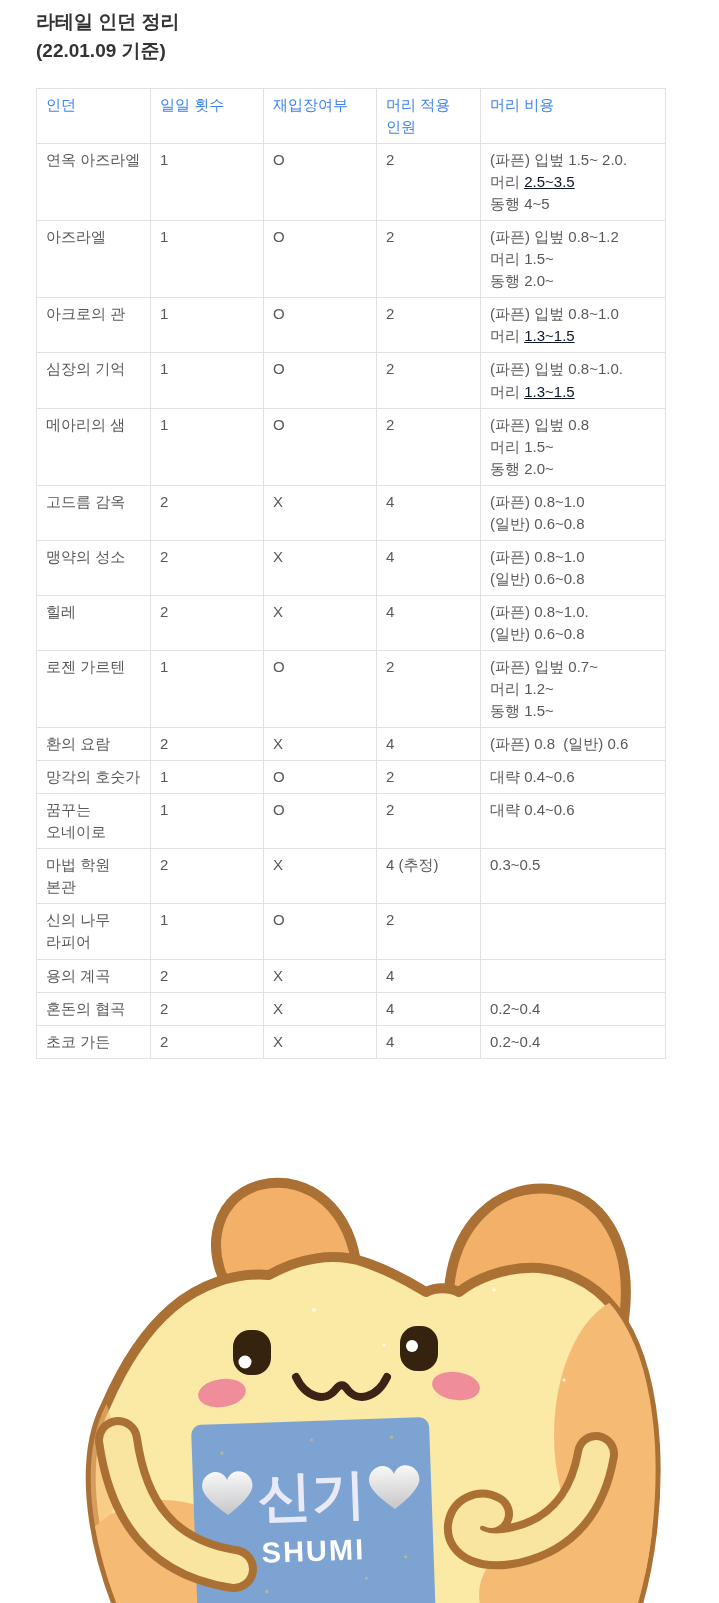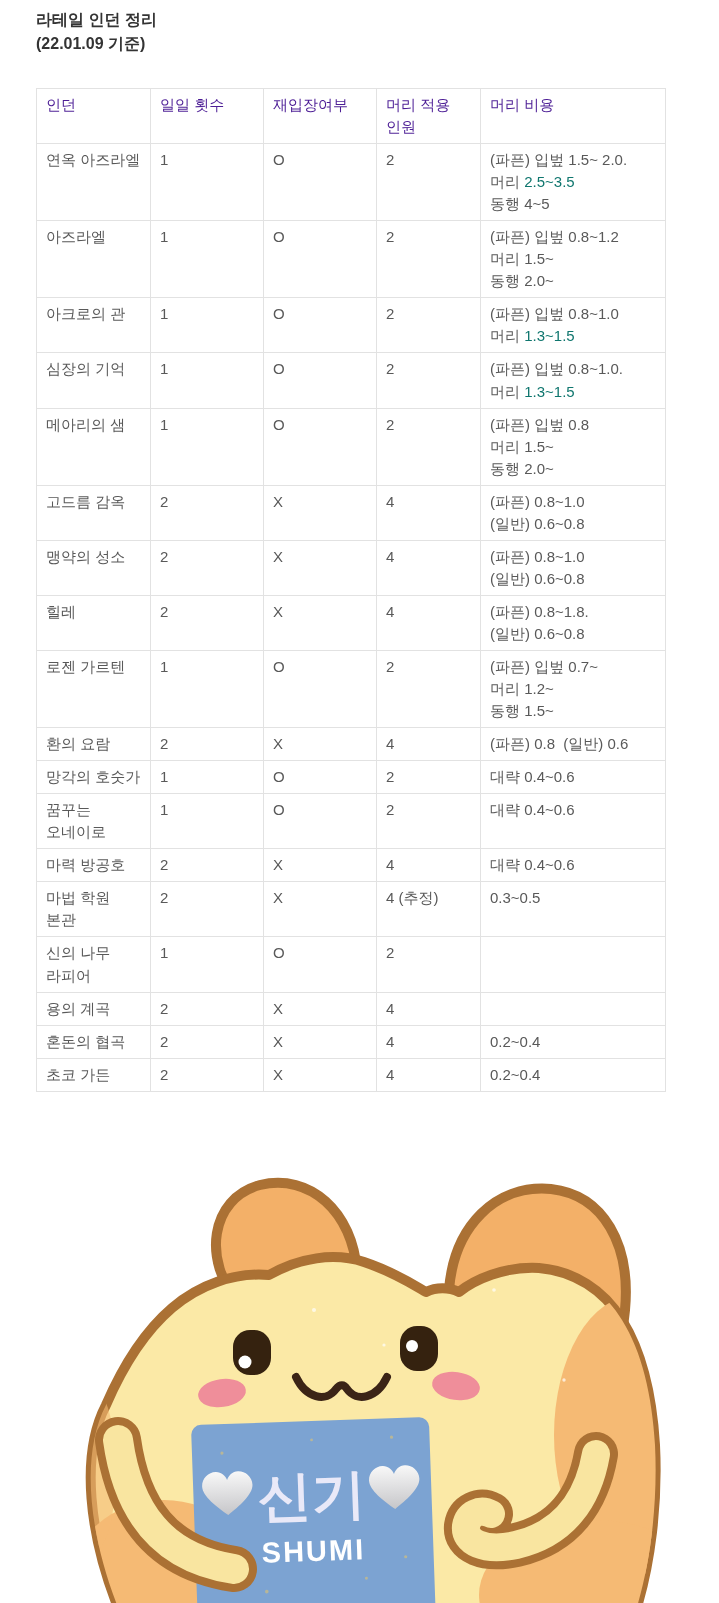--- a/index.html
+++ b/index.html
@@ -2,36 +2,36 @@
 <html><head>
 <meta charset="utf-8">
 <style>
   html,body{margin:0;padding:0;}
   body{
     width:719px;height:1603px;position:relative;overflow:hidden;
     background:#ffffff;font-family:"Liberation Sans","DejaVu Sans",sans-serif;
   }
   .page-title{
     position:absolute;left:36px;top:8px;
-    font-size:16px;font-weight:700;color:#333333;line-height:1.5;
+    font-size:19px;font-weight:700;color:#333333;line-height:1.5;
   }
   .dungeon-table{
     position:absolute;left:36px;top:88px;width:629px;
     border-collapse:collapse;table-layout:fixed;
     font-size:15px;color:#595959;
   }
   .dungeon-table th,.dungeon-table td{
     border:1px solid #e2e2e2;
     padding:5px 9px;
     text-align:left;vertical-align:top;
     font-weight:400;line-height:1.47;
     word-break:keep-all;overflow:hidden;
   }
-  .dungeon-table th{color:#4c1d95;}
-  .cost-link{color:#0f766e;cursor:pointer;}
+  .dungeon-table th{color:#3b82f6;}
+  .cost-link{color:#0f172a;text-decoration:underline;cursor:pointer;}
   .illustration-wrap{position:absolute;left:64px;top:1140px;width:600px;height:463px;}
   .sign-text{font-family:"Liberation Sans","DejaVu Sans",sans-serif;font-weight:700;}
 </style>
 </head>
 <body>
 
 <div class="page-title">
   <div>라테일 인던 정리</div>
   <div>(22.01.09 기준)</div>
 </div>
@@ -126,21 +126,21 @@
           <div>(파픈) 0.8~1.0</div>
           <div>(일반) 0.6~0.8</div>
         </td>
       </tr>
       <tr>
         <td>힐레</td>
         <td>2</td>
         <td>X</td>
         <td>4</td>
         <td>
-          <div>(파픈) 0.8~1.8.</div>
+          <div>(파픈) 0.8~1.0.</div>
           <div>(일반) 0.6~0.8</div>
         </td>
       </tr>
       <tr>
         <td>로젠 가르텐</td>
         <td>1</td>
         <td>O</td>
         <td>2</td>
         <td>
           <div>(파픈) 입벞 0.7~</div>
@@ -164,29 +164,20 @@
         <td>2</td>
         <td>
           <div>대략 0.4~0.6</div>
         </td>
       </tr>
       <tr>
         <td>꿈꾸는 오네이로</td>
         <td>1</td>
         <td>O</td>
         <td>2</td>
-        <td>
-          <div>대략 0.4~0.6</div>
-        </td>
-      </tr>
-      <tr>
-        <td>마력 방공호</td>
-        <td>2</td>
-        <td>X</td>
-        <td>4</td>
         <td>
           <div>대략 0.4~0.6</div>
         </td>
       </tr>
       <tr>
         <td>마법 학원 본관</td>
         <td>2</td>
         <td>X</td>
         <td>4 (추정)</td>
         <td>

